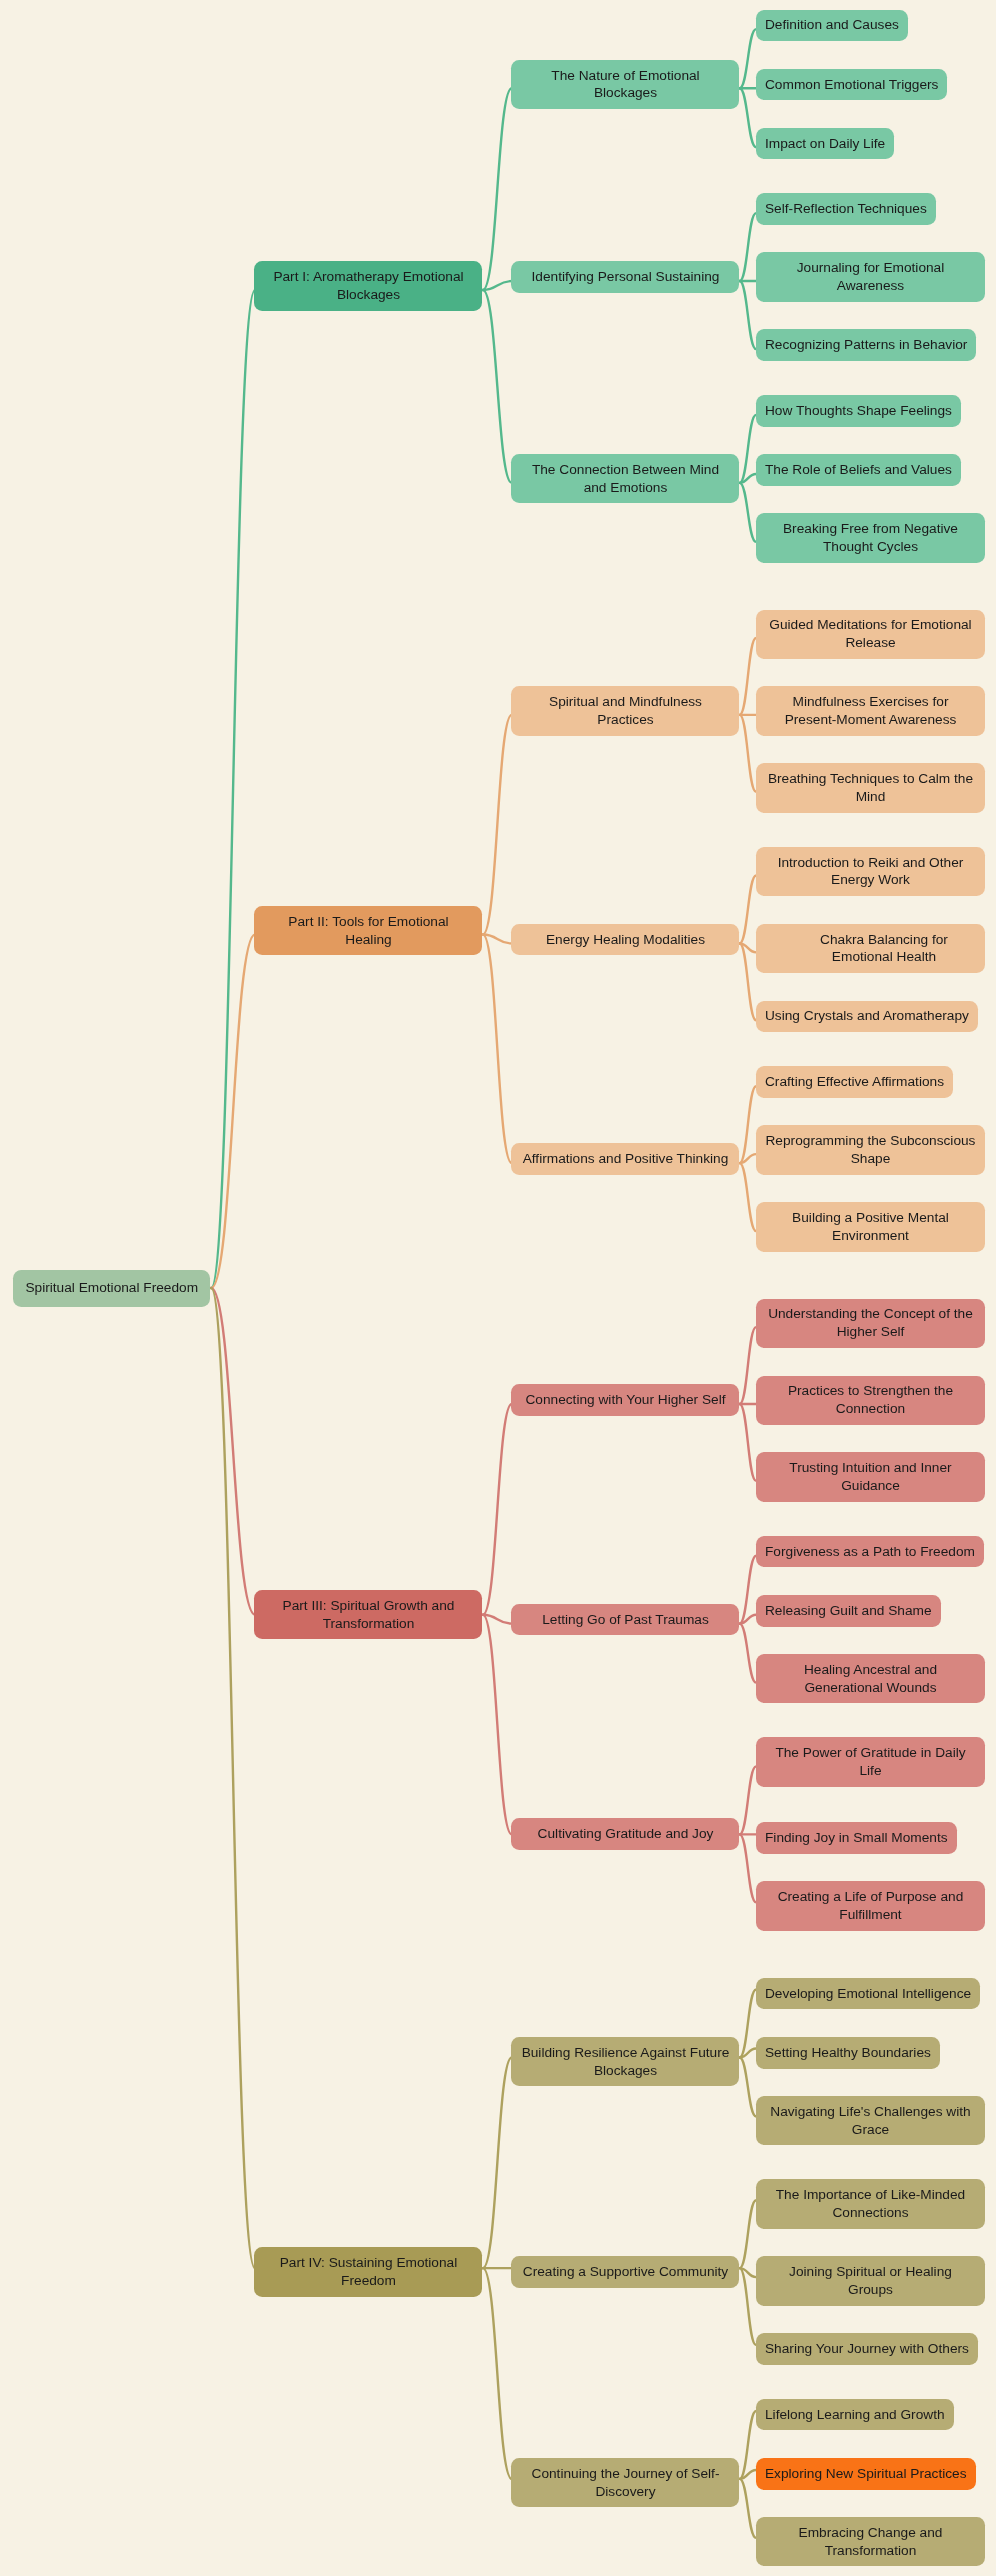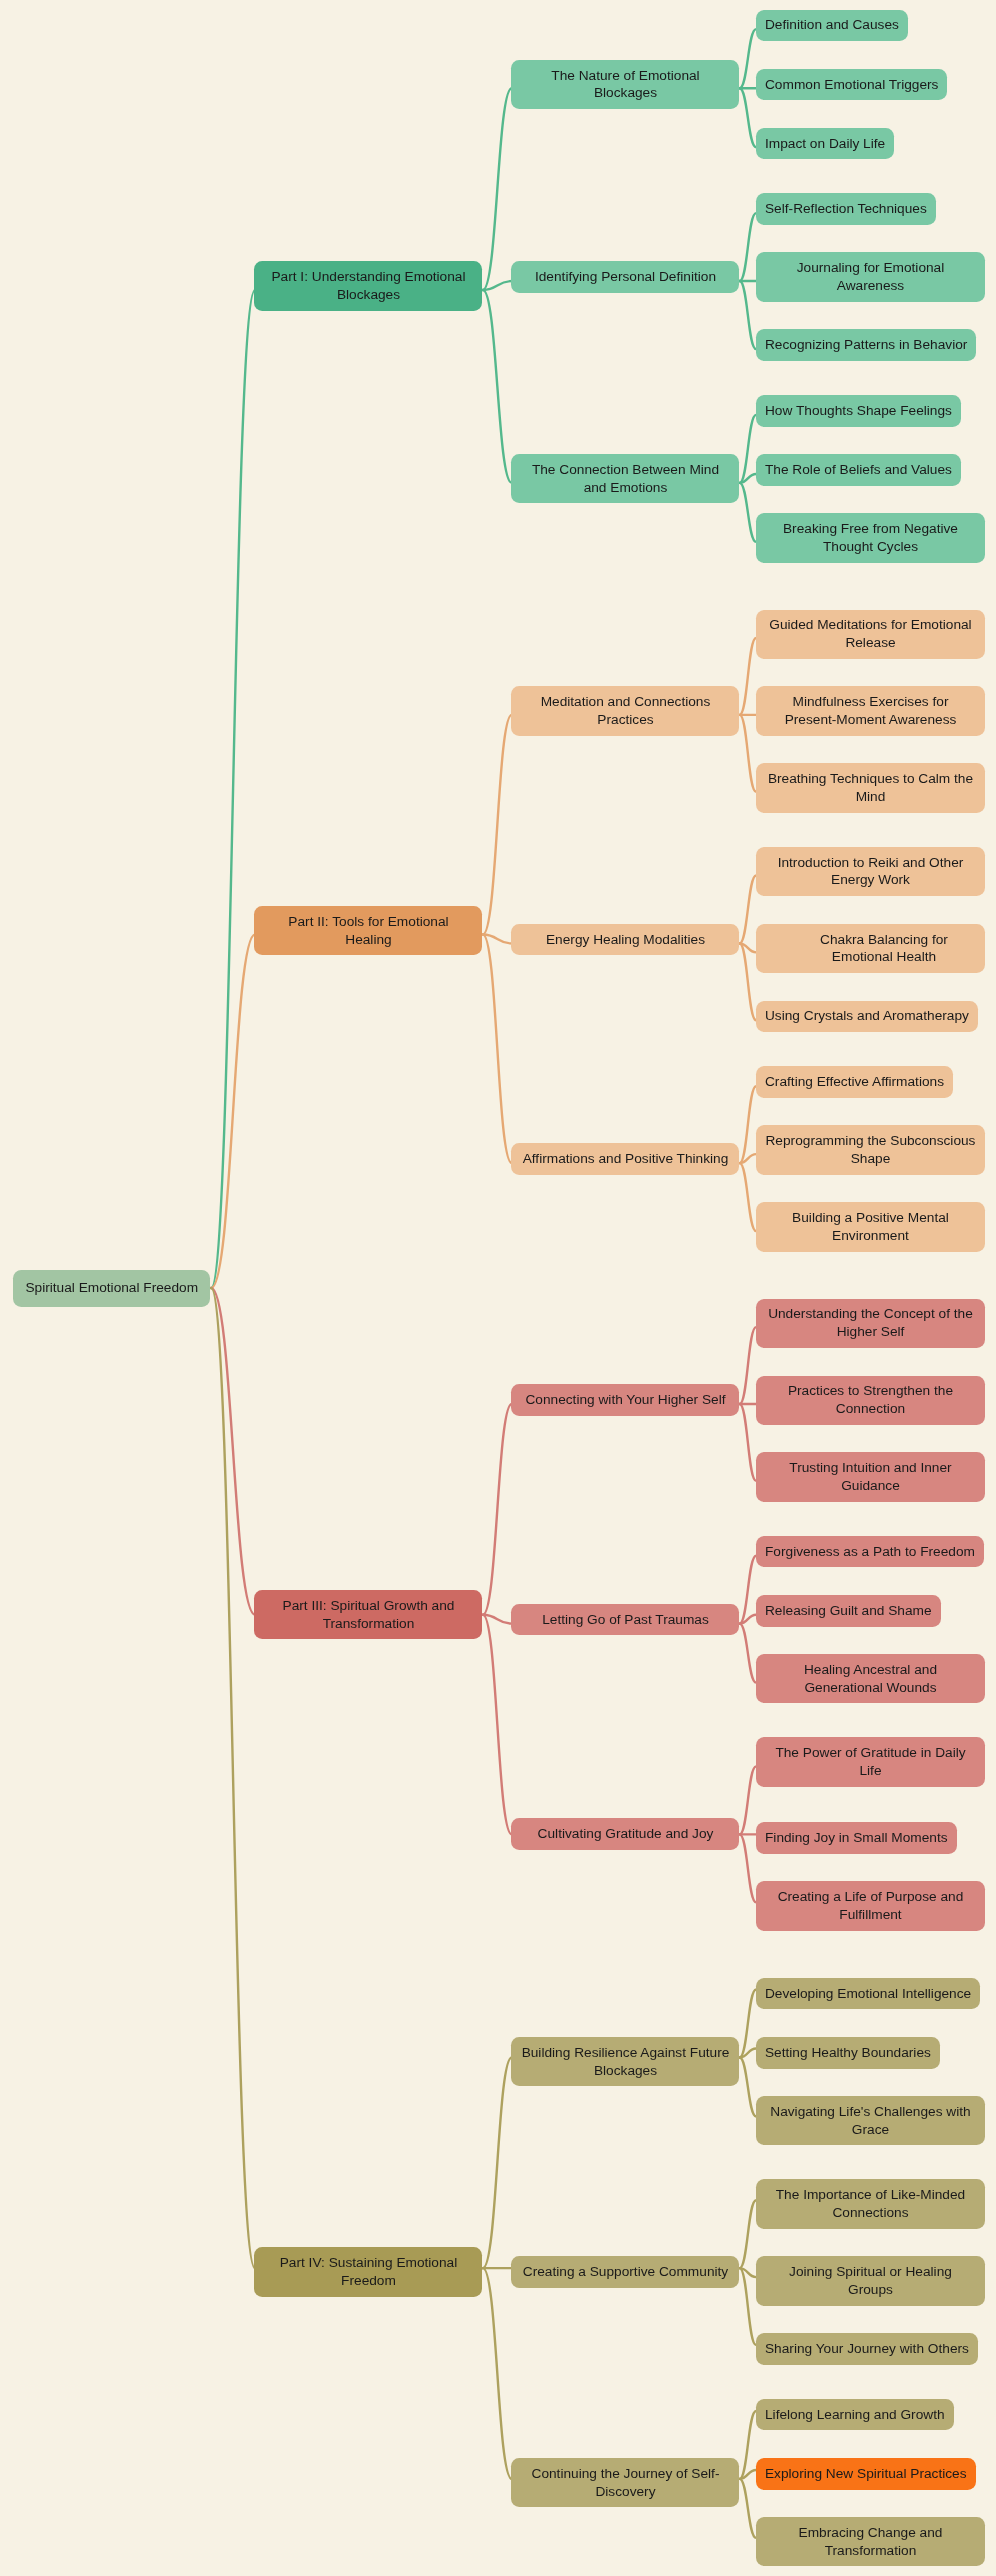--- a/index.html
+++ b/index.html
@@ -101,38 +101,38 @@
       <path d="M 1077.3 3304.5 C 1089.3 3304.5, 1089.3 3416.5, 1101.3 3416.5" stroke="#ada15e" stroke-width="3.5" fill="none" stroke-linecap="round"></path>
       <path d="M 1077.3 3611.5 C 1089.3 3611.5, 1089.3 3512.5, 1101.3 3512.5" stroke="#ada15e" stroke-width="3.5" fill="none" stroke-linecap="round"></path>
       <path d="M 1077.3 3611.5 C 1089.3 3611.5, 1089.3 3598.5, 1101.3 3598.5" stroke="#ada15e" stroke-width="3.5" fill="none" stroke-linecap="round"></path>
       <path d="M 1077.3 3611.5 C 1089.3 3611.5, 1089.3 3697.5, 1101.3 3697.5" stroke="#ada15e" stroke-width="3.5" fill="none" stroke-linecap="round"></path>
     </svg>
   <div id="tree-root">
       <div class="group">
         <div class="node n0" style="background: rgb(162, 197, 163);">Spiritual Emotional Freedom</div>
         <div class="children c0">
           <div class="group">
-            <div class="node n1" style="background: rgb(74, 177, 134);">Part I: Understanding Emotional Blockages</div>
+            <div class="node n1" style="background: rgb(74, 177, 134);">Part I: Aromatherapy Emotional Blockages</div>
             <div class="children c1">
               <div class="group">
                 <div class="node n2" style="background: rgb(121, 200, 164);">The Nature of Emotional Blockages</div>
                 <div class="children c2">
                   <div class="group">
                     <div class="node n3" style="background: rgb(121, 200, 164);">Definition and Causes</div>
                   </div>
                   <div class="group">
                     <div class="node n3" style="background: rgb(121, 200, 164);">Common Emotional Triggers</div>
                   </div>
                   <div class="group">
                     <div class="node n3" style="background: rgb(121, 200, 164);">Impact on Daily Life</div>
                   </div>
                 </div>
               </div>
               <div class="group">
-                <div class="node n2" style="background: rgb(121, 200, 164);">Identifying Personal Definition</div>
+                <div class="node n2" style="background: rgb(121, 200, 164);">Identifying Personal Sustaining</div>
                 <div class="children c2">
                   <div class="group">
                     <div class="node n3" style="background: rgb(121, 200, 164);">Self-Reflection Techniques</div>
                   </div>
                   <div class="group">
                     <div class="node n3" style="background: rgb(121, 200, 164);">Journaling for Emotional Awareness</div>
                   </div>
                   <div class="group">
                     <div class="node n3" style="background: rgb(121, 200, 164);">Recognizing Patterns in Behavior</div>
                   </div>
@@ -151,21 +151,21 @@
                     <div class="node n3" style="background: rgb(121, 200, 164);">Breaking Free from Negative Thought Cycles</div>
                   </div>
                 </div>
               </div>
             </div>
           </div>
           <div class="group">
             <div class="node n1" style="background: rgb(226, 154, 94);">Part II: Tools for Emotional Healing</div>
             <div class="children c1">
               <div class="group">
-                <div class="node n2" style="background: rgb(238, 194, 152);">Meditation and Connections Practices</div>
+                <div class="node n2" style="background: rgb(238, 194, 152);">Spiritual and Mindfulness Practices</div>
                 <div class="children c2">
                   <div class="group">
                     <div class="node n3" style="background: rgb(238, 194, 152);">Guided Meditations for Emotional Release</div>
                   </div>
                   <div class="group">
                     <div class="node n3" style="background: rgb(238, 194, 152);">Mindfulness Exercises for Present-Moment Awareness</div>
                   </div>
                   <div class="group">
                     <div class="node n3" style="background: rgb(238, 194, 152);">Breathing Techniques to Calm the Mind</div>
                   </div>

